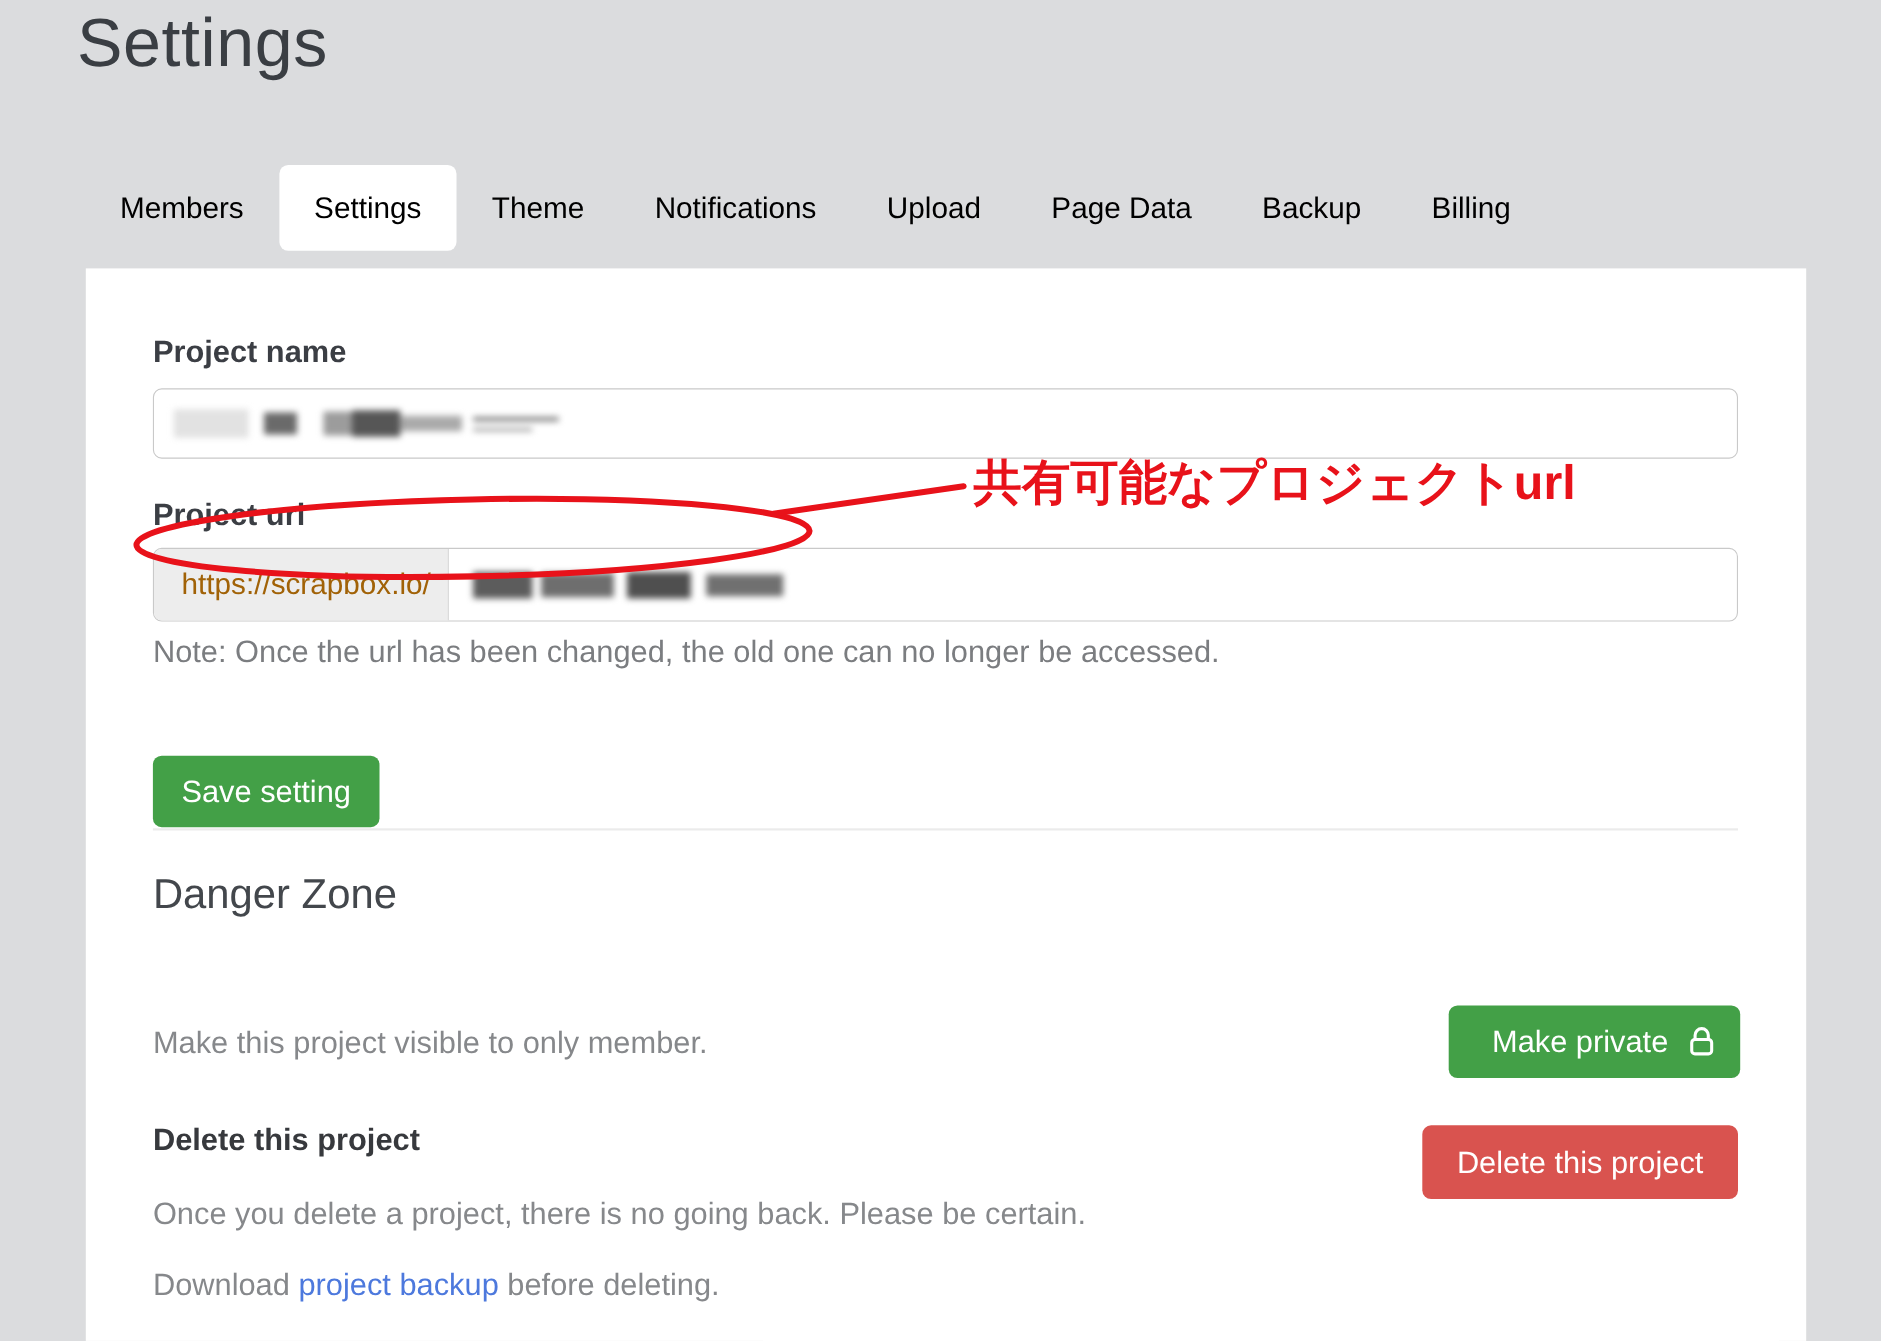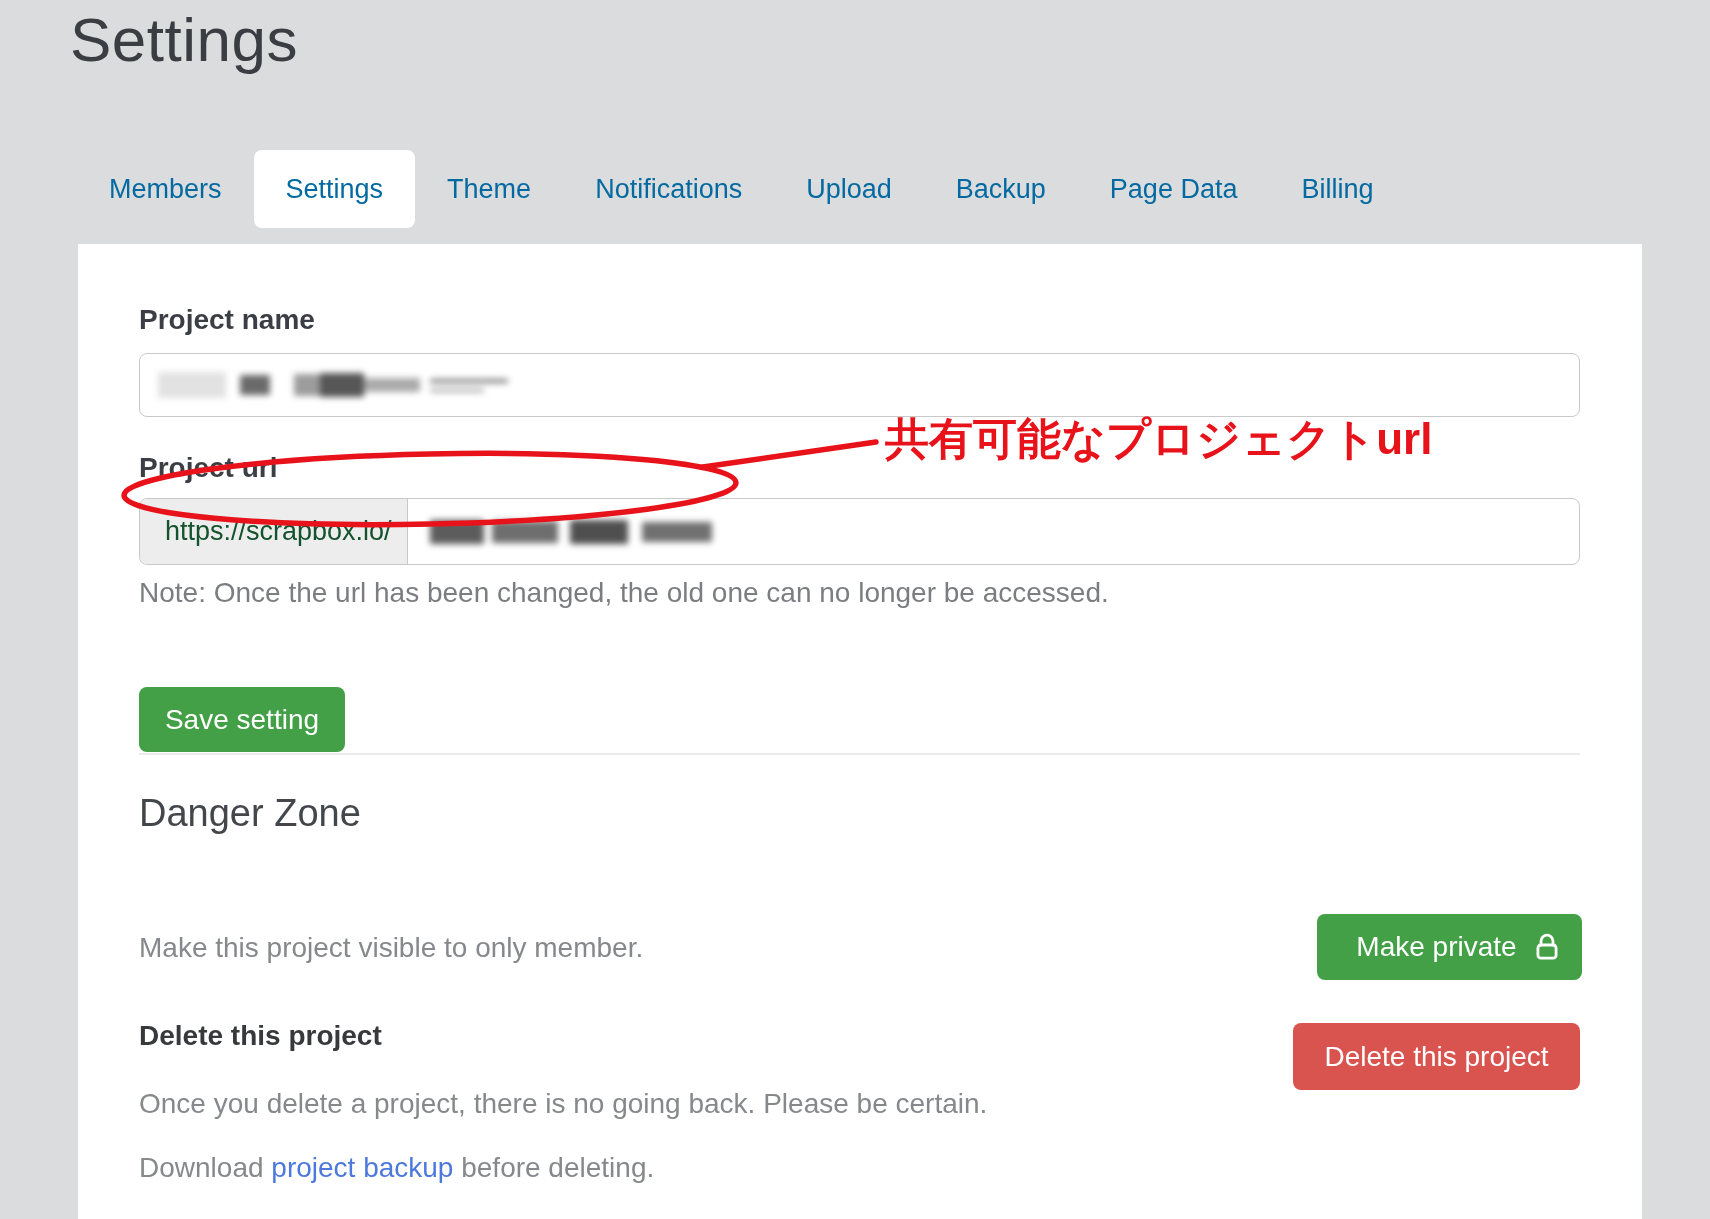--- a/index.html
+++ b/index.html
@@ -31,21 +31,21 @@
     top: 150px;
     height: 78px;
     display: flex;
     align-items: stretch;
   }
   .tab {
     padding: 0 32px;
     display: flex;
     align-items: center;
     font-size: 27px;
-    color: #0369a1;
+    color: #000000;
     cursor: pointer;
     white-space: nowrap;
   }
   .tab.active {
     background: #ffffff;
     border-radius: 8px;
   }
 
   
   .card {
@@ -82,21 +82,21 @@
   .url-prefix {
     width: 268px;
     height: 100%;
     background: #ededed;
     border-right: 1.5px solid #c9c9c9;
     border-radius: 7px 0 0 7px;
     display: flex;
     align-items: center;
     padding-left: 25px;
     font-size: 27px;
-    color: #14532d;
+    color: #a16207;
     white-space: nowrap;
   }
 
   
   .redacted {
     position: absolute;
     top: 50%;
     transform: translateY(-50%);
     display: flex;
     align-items: center;
@@ -195,22 +195,22 @@
 <div class="page">
 
   <h1 class="page-title">Settings</h1>
 
   <nav class="tabbar">
     <div class="tab">Members</div>
     <div class="tab active">Settings</div>
     <div class="tab">Theme</div>
     <div class="tab">Notifications</div>
     <div class="tab">Upload</div>
+    <div class="tab">Page Data</div>
     <div class="tab">Backup</div>
-    <div class="tab">Page Data</div>
     <div class="tab">Billing</div>
   </nav>
 
   <section class="card">
 
     <label class="form-label lbl-name">Project name</label>
 
     <div class="text-input input-name">
       <span class="redacted" style="left:18px;">
         <i style="width:68px;height:26px;background:#e2e2e2;"></i>

